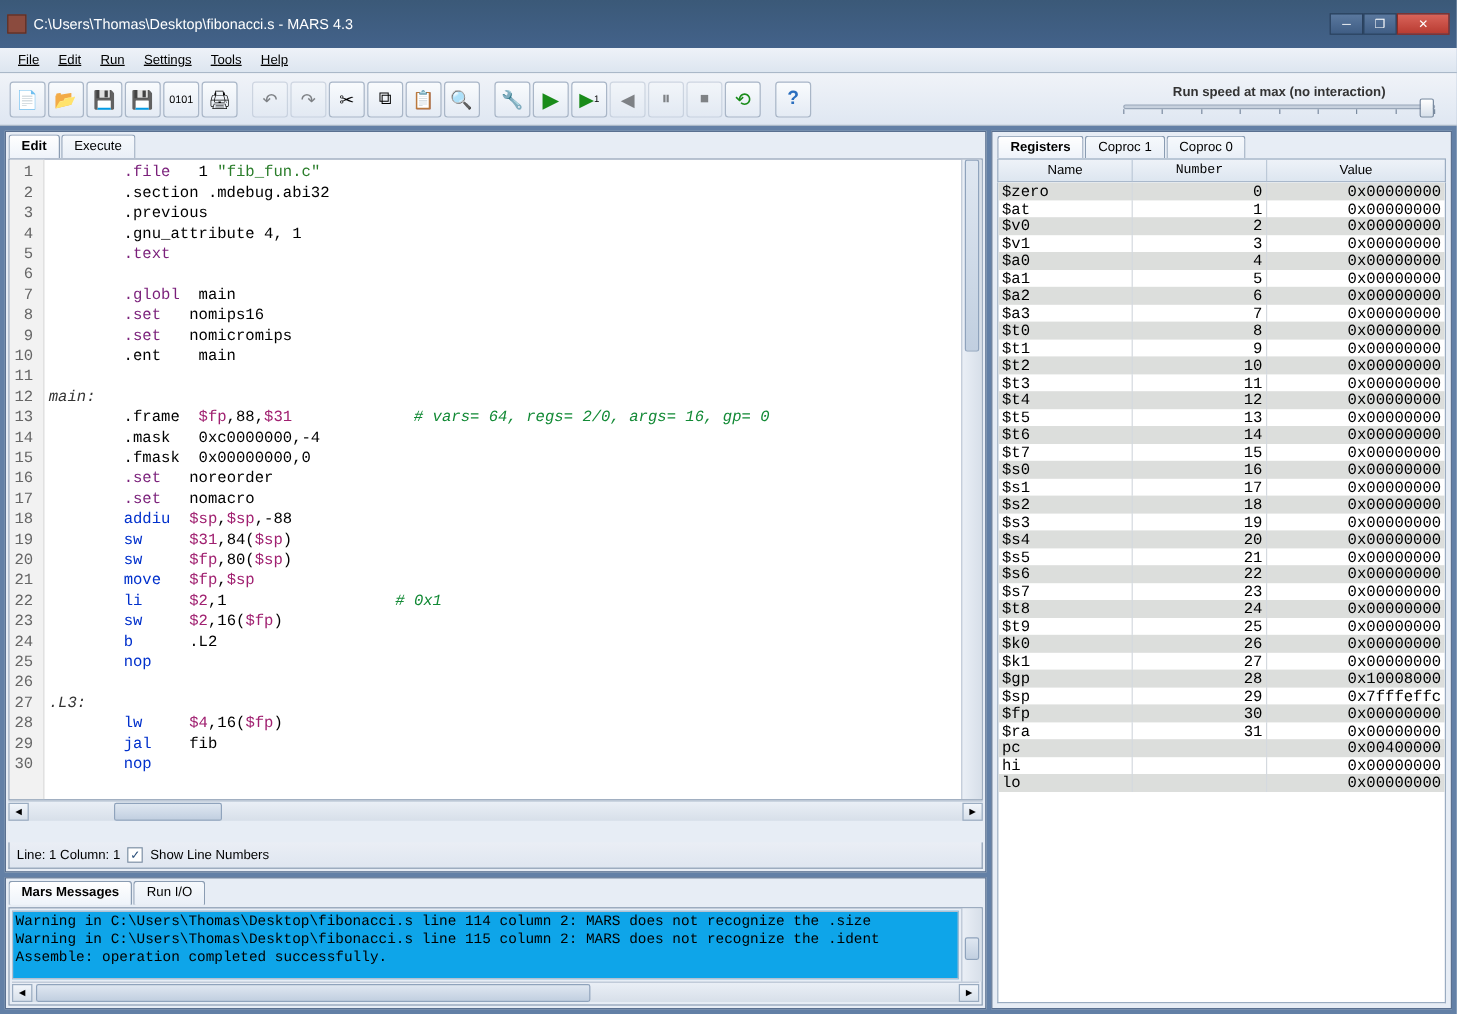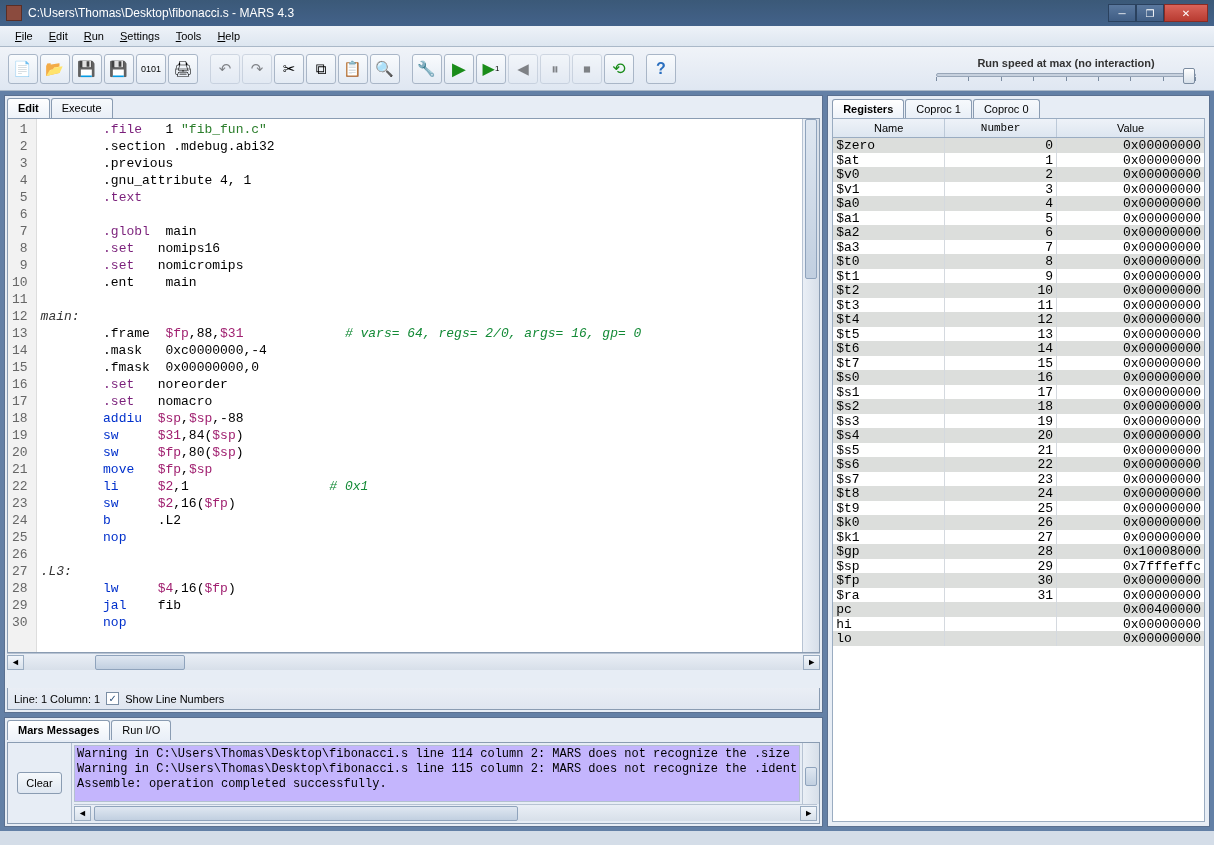--- a/index.html
+++ b/index.html
@@ -1,26 +1,26 @@
 <!DOCTYPE html>
 <html><head>
 <meta charset="utf-8">
 <style>
 * { box-sizing: border-box; margin: 0; padding: 0; }
 body { width: 1214px; height: 845px; overflow: hidden; font-family: Tahoma, sans-serif; font-size: 11px; background: #d4dde8; }
 
-.titlebar { height: 26px; background: linear-gradient(#3b5978,#43628a); display:flex; align-items:center; padding:0 6px; color:#fff; }
+.titlebar { height: 40px; background: linear-gradient(#3b5978,#43628a); display:flex; align-items:center; padding:0 6px; color:#fff; }
 .titlebar .icon { width:16px; height:16px; background:#8b4b3e; margin-right:6px; border:1px solid #5a2e26; }
 .titlebar .title { flex:1; font-size:12px; }
 .winbtns { display:flex; gap:0; }
 .winbtn { width:28px; height:18px; background:linear-gradient(#5a789e,#3f5d84); border:1px solid #2a415e; display:flex; align-items:center; justify-content:center; color:#fff; font-size:10px; }
 .winbtn.close { background:linear-gradient(#d9645a,#b83b31); border-color:#8a2b23; width:44px; }
 
 .menubar { height:21px; background:linear-gradient(#eef2f8,#dde6f0); display:flex; align-items:center; padding:0 8px; gap:2px; border-bottom:1px solid #aab8c8; }
-.menuitem { padding:2px 7px; cursor:default; }
+.menuitem { padding:2px 7px; cursor:default;text-decoration:underline; }
 .menuitem u { text-decoration:underline; }
 
 .toolbar { height:44px; background:linear-gradient(#f0f3f8,#dfe7f2); display:flex; align-items:center; padding:4px 8px; gap:2px; border-bottom:1px solid #aab8c8; }
 .tbbtn { width:30px; height:30px; border:1px solid #a9b6c7; background:linear-gradient(#f9fbfd,#e4ebf4); border-radius:3px; display:flex; align-items:center; justify-content:center; font-size:15px; }
 .tbbtn.disabled { opacity:.45; }
 .tbsep { width:8px; }
 .runspeed { margin-left:auto; width:280px; }
 .runspeed-label { color:#333; font-weight:bold; font-size:11px; text-align:center; }
 .slider-track { height:4px; background:#c7d1de; border:1px solid #98a6b8; margin:4px 10px 0 10px; position:relative; border-radius:2px; }
 .slider-thumb { position:absolute; right:0; top:-6px; width:12px; height:16px; background:linear-gradient(#fff,#d7e0ea); border:1px solid #7a8ba0; border-radius:2px; }
@@ -54,21 +54,21 @@
 .hscroll .htrack { flex:1; height:15px; position:relative; margin:0 1px; }
 .hscroll .hthumb { position:absolute; left:70px; width:90px; top:0; bottom:0; background:linear-gradient(#dfe7f1,#c1cfe0); border:1px solid #8fa3bc; border-radius:2px; }
 
 .statusbar { height:22px; background:linear-gradient(#eaeef5,#dfe6f0); border-top:1px solid #b3c0d0; display:flex; align-items:center; padding:0 6px; gap:6px; margin:16px 2px 2px 2px; border:1px solid #8a9cb2; border-top:none; }
 .chk { width:13px; height:13px; border:1px solid #7b8ea4; background:#fff; display:inline-flex; align-items:center; justify-content:center; font-size:10px; color:#2b4f7a; }
 
 .msg-body { flex:1; display:flex; margin:2px; border:1px solid #8a9cb2; background:#e7edf5; }
 .clearcol { width:64px; display:flex; align-items:center; justify-content:center; border-right:1px solid #b3c0d0; }
 .clearbtn { padding:4px 8px; background:linear-gradient(#f6f9fc,#dfe7f1); border:1px solid #8a9cb2; border-radius:3px; }
 .msg-text { flex:1; display:flex; flex-direction:column; }
-.msg-lines { flex:1; font-family:"Courier New",monospace; font-size:12px; line-height:15px; white-space:pre; overflow:hidden; background:#c4b5fd; padding:1px 2px; border:1px solid #b3c0d0; margin:2px; }
+.msg-lines { flex:1; font-family:"Courier New",monospace; font-size:12px; line-height:15px; white-space:pre; overflow:hidden; background:#0ea5e9; padding:1px 2px; border:1px solid #b3c0d0; margin:2px; }
 .msg-vscroll { width:17px; background:linear-gradient(90deg,#eaeff6,#d7dfe9); border-left:1px solid #b7c3d3; position:relative; }
 .msg-vthumb { position:absolute; top:40%; left:2px; right:2px; height:30%; background:linear-gradient(#dfe7f1,#c1cfe0); border:1px solid #8fa3bc; border-radius:2px; }
 .msg-hscroll { height:17px; display:flex; align-items:center; margin:0 2px 2px 2px; }
 
 .reg-tabs { display:flex; height:22px; padding:3px 4px 0 4px; gap:1px; }
 .reg-header { display:flex; background:linear-gradient(#eef2f8,#dde6f0); border:1px solid #9aacc1; margin:0 4px; }
 .reg-header div { padding:3px 4px; text-align:center; border-right:1px solid #bcc9d8; }
 .reg-header div:last-child { border-right:none; }
 .colname { width:112px; }
 .colnum { width:112px;font-family:Liberation Mono, monospace; }
@@ -253,23 +253,20 @@
         <span>Show Line Numbers</span>
       </div>
     </div>
 
     <div class="panel msg-panel">
       <div class="tabs-row">
         <div class="tab active">Mars Messages</div>
         <div class="tab">Run I/O</div>
       </div>
       <div class="msg-body">
-        <div class="clearcol">
-          <div class="clearbtn">Clear</div>
-        </div>
         <div class="msg-text">
           <div style="flex:1;display:flex">
             <div class="msg-lines" id="msglines">Warning in C:\Users\Thomas\Desktop\fibonacci.s line 114 column 2: MARS does not recognize the .size
 Warning in C:\Users\Thomas\Desktop\fibonacci.s line 115 column 2: MARS does not recognize the .ident
 Assemble: operation completed successfully.</div>
             <div class="msg-vscroll">
                 <div class="msg-vthumb"></div>
               </div>
           </div>
           <div class="hscroll msg-hscroll">

